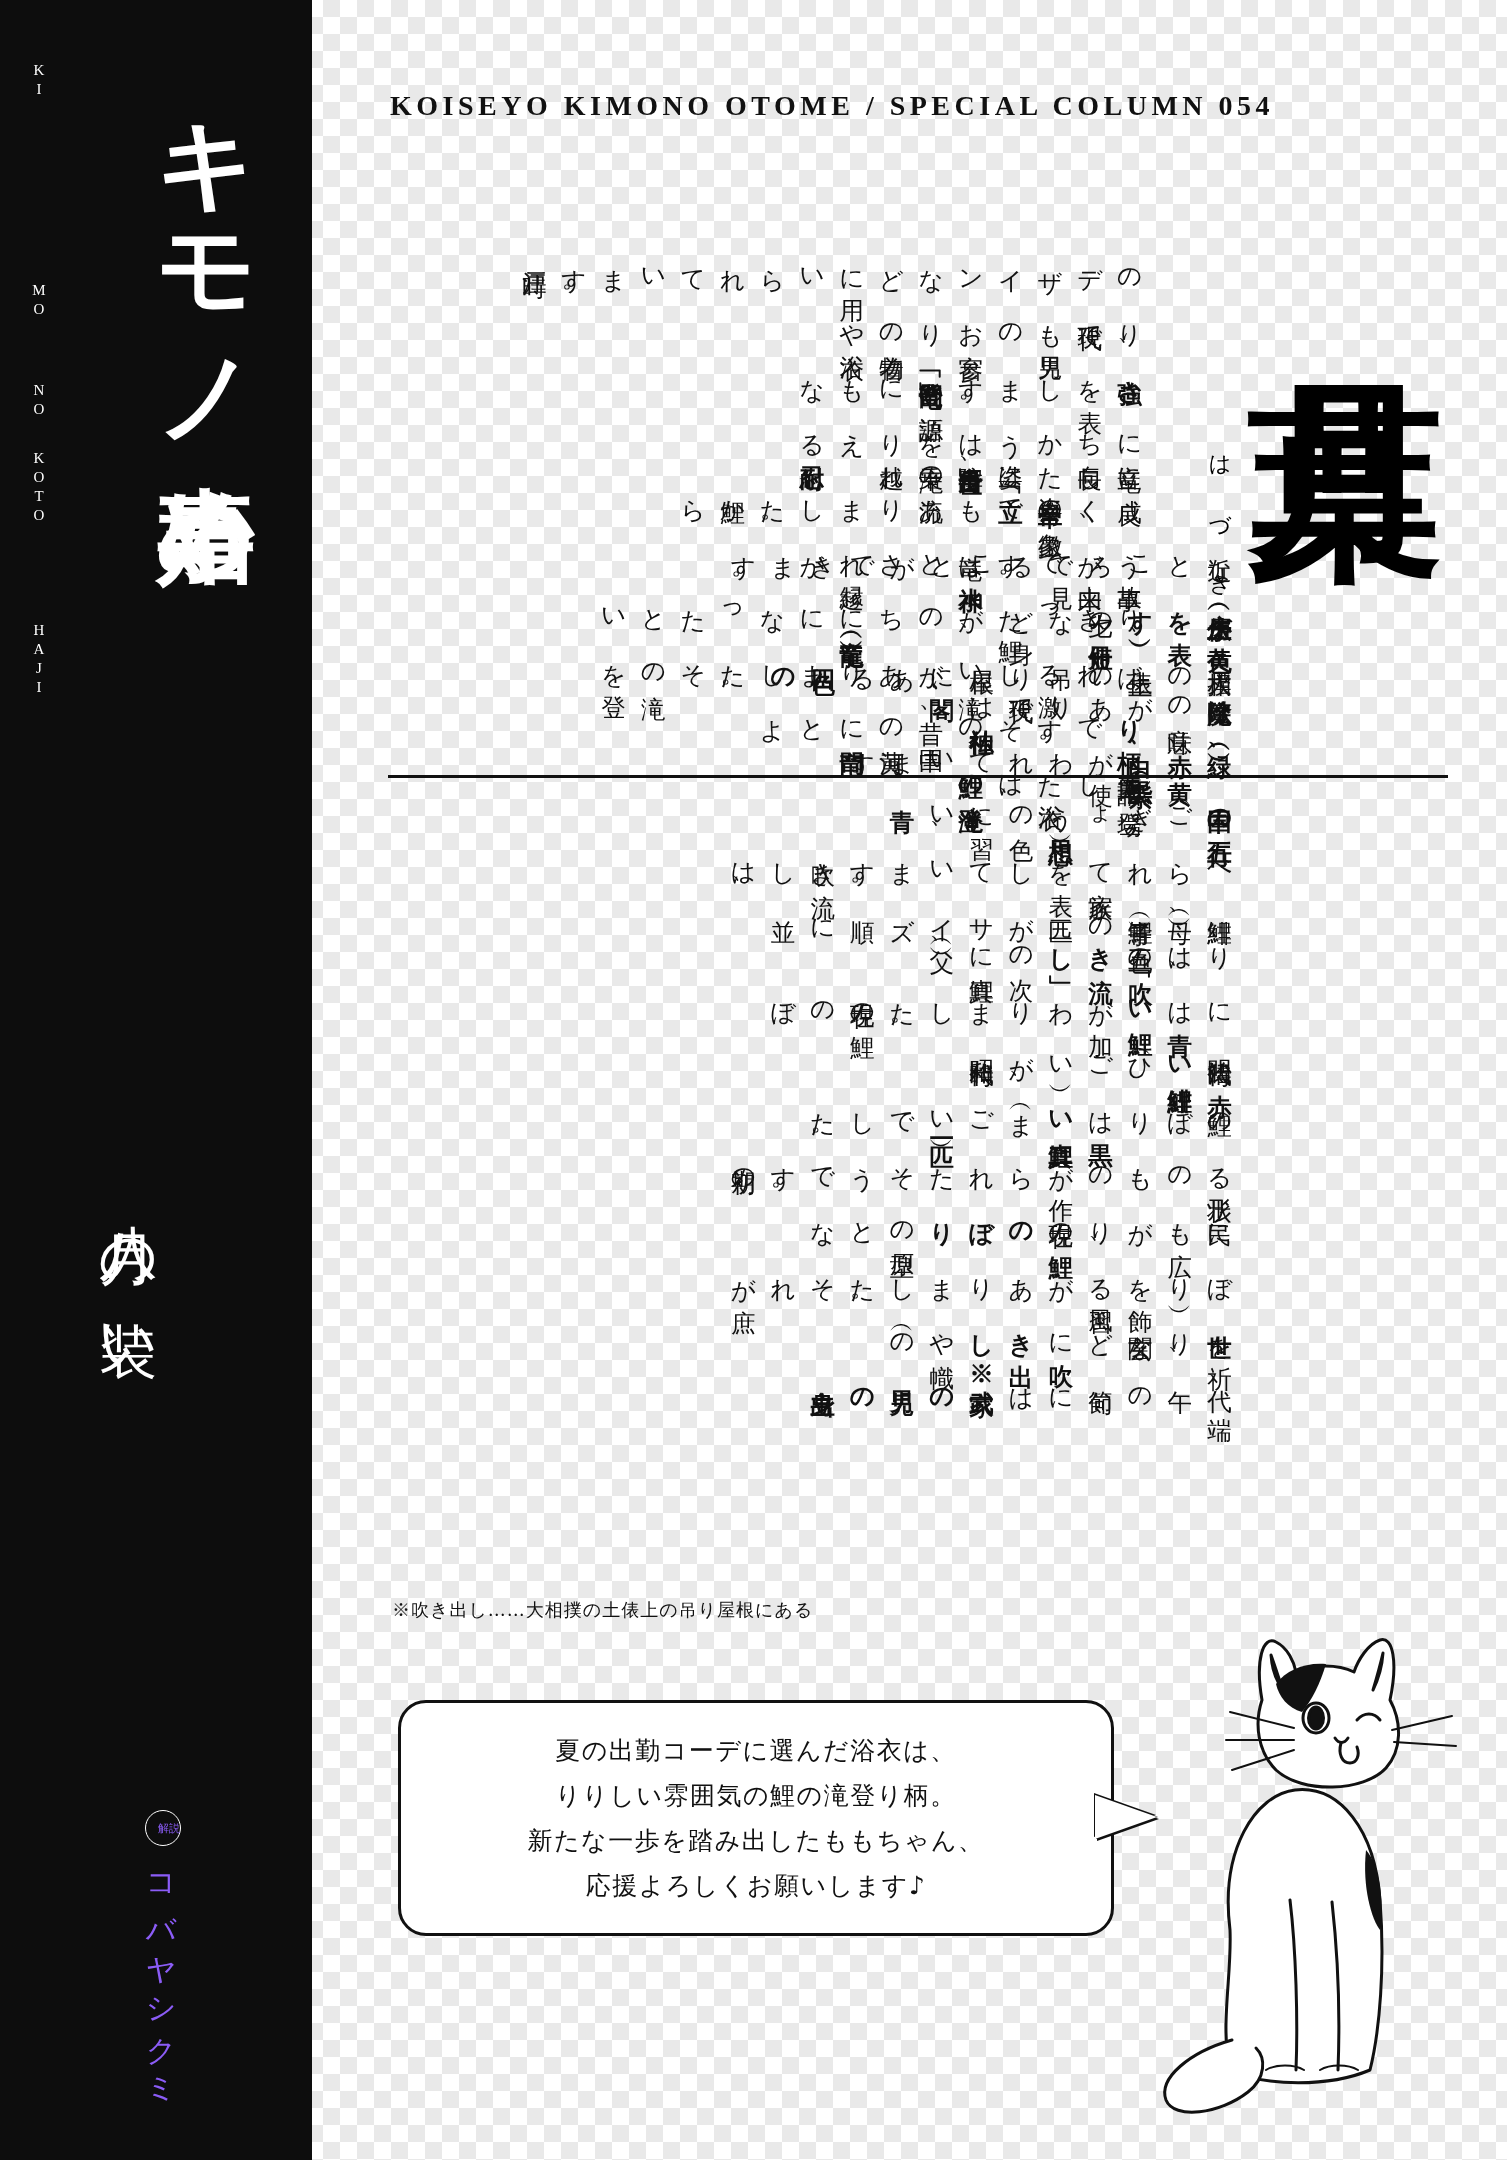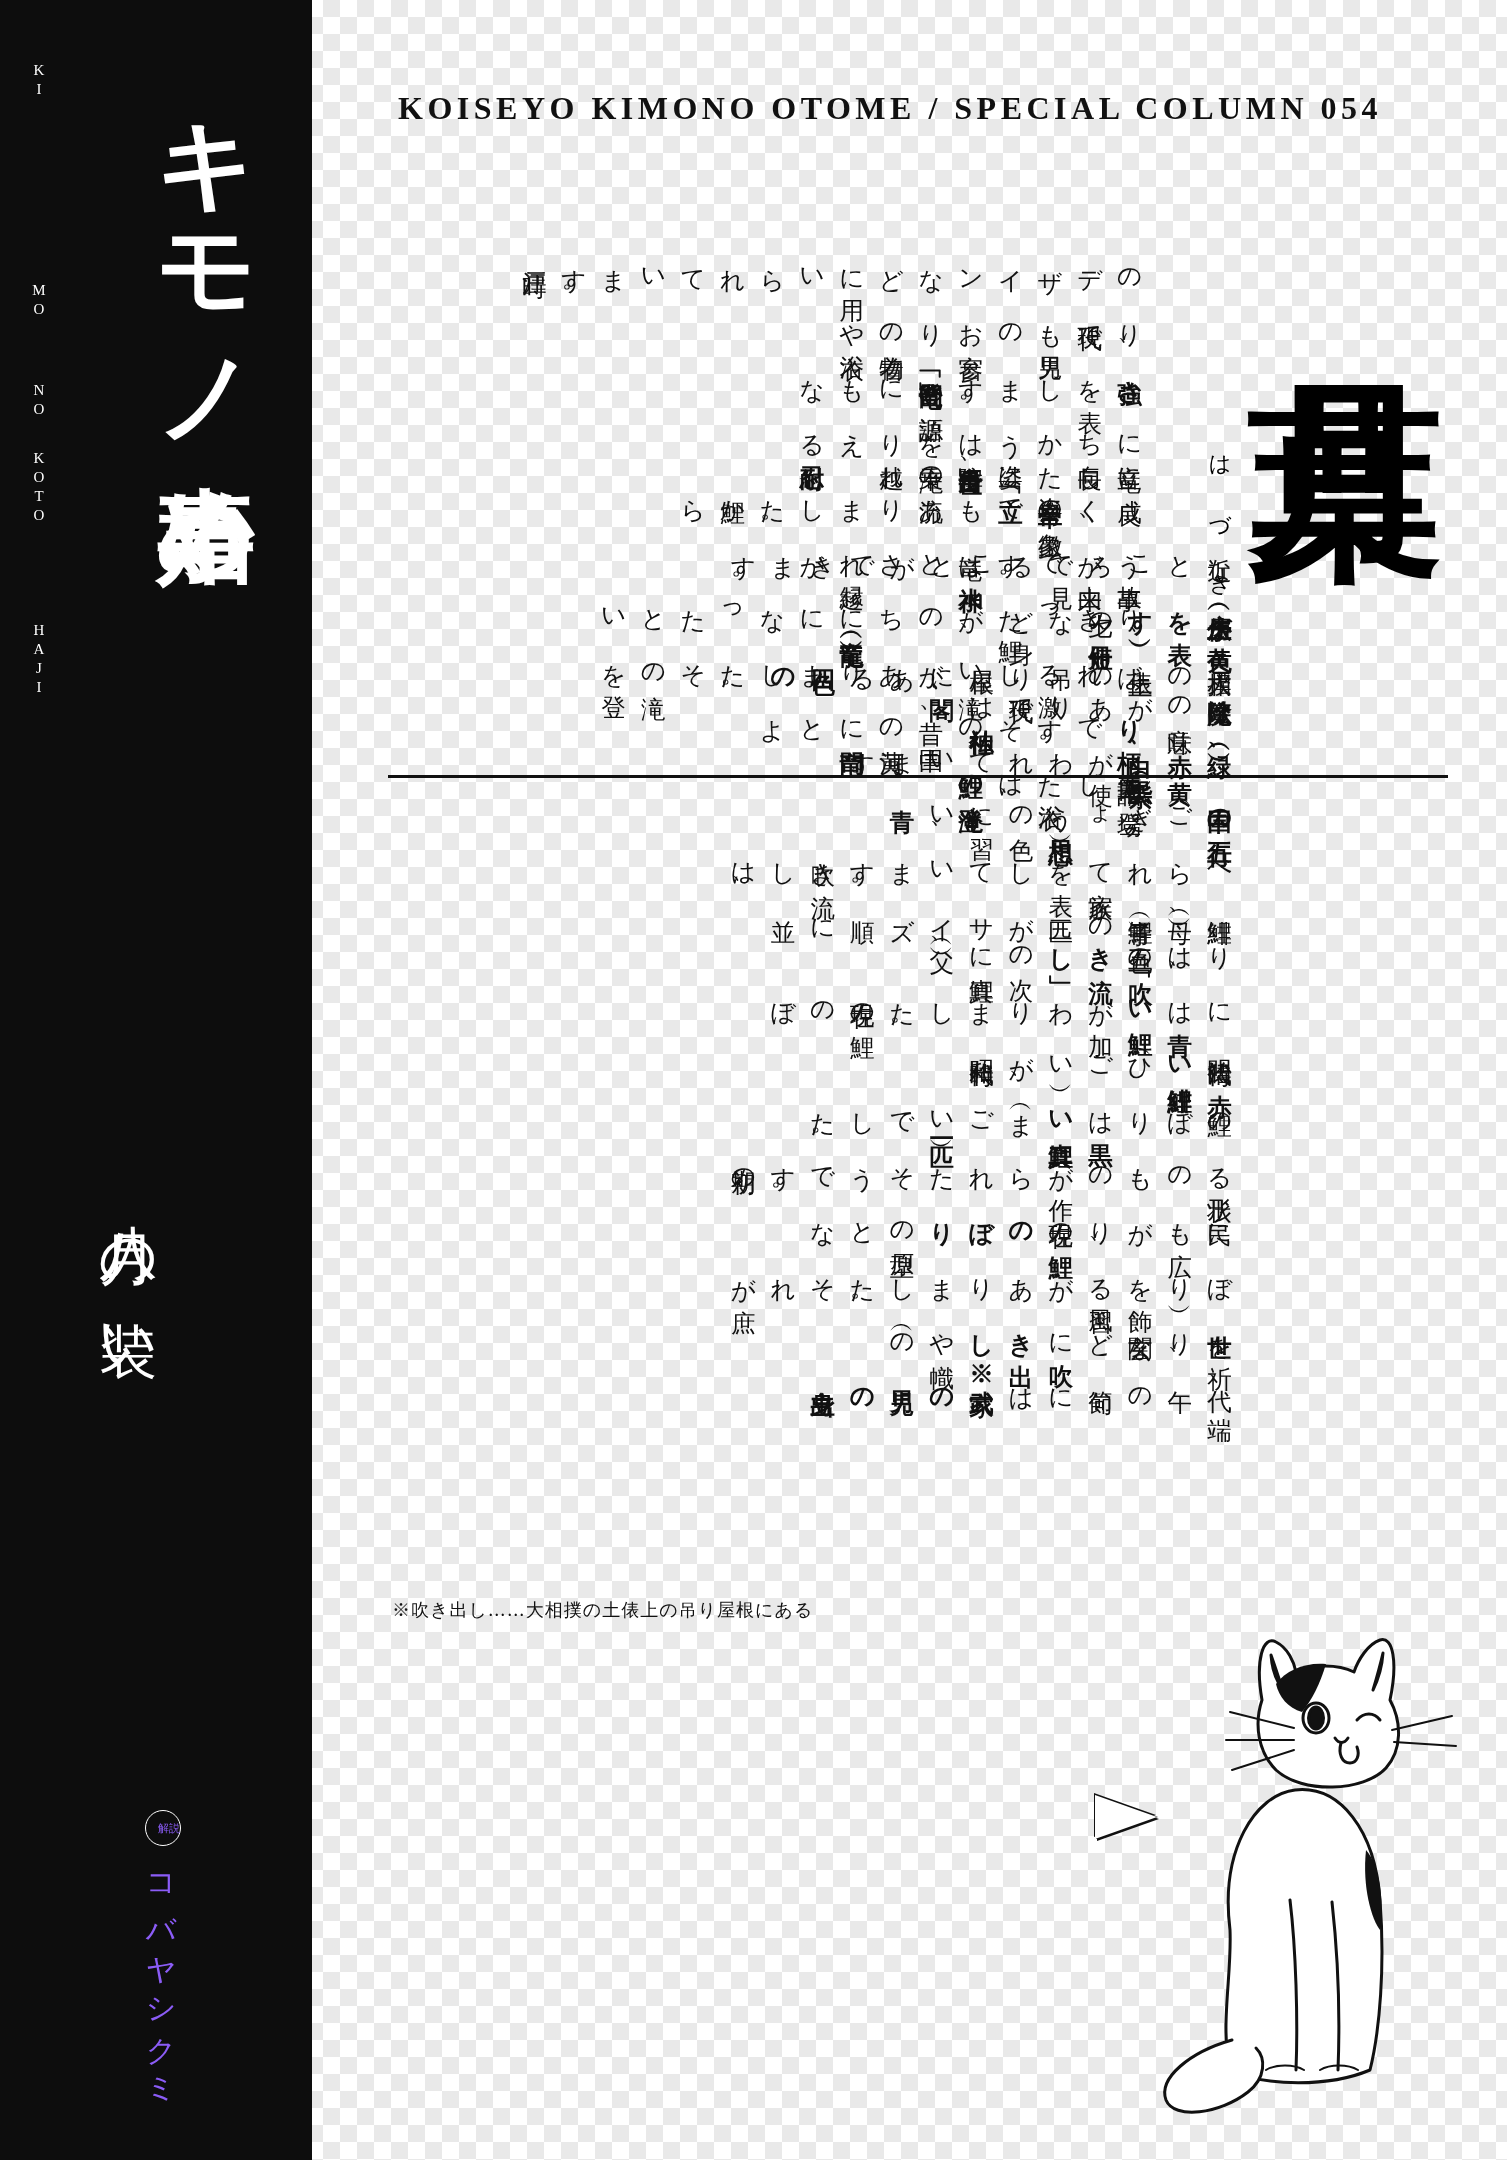--- a/index.html
+++ b/index.html
@@ -85,24 +85,23 @@
     letter-spacing: 6px;
     font-family: "DejaVu Serif", serif;
   }
 
   
   #header-line {
     position: absolute;
     left: 390px;
     top: 90px;
     width: 1000px;
-    text-align: center;
     font-family: "Liberation Serif", serif;
     font-weight: 700;
-    font-size: 32px;
+    font-size: 28px;
     letter-spacing: 4.5px;
     color: #111;
   }
 
   
   #headline {
     position: absolute;
     right: 60px;
     top: 230px;
     writing-mode: vertical-rl;
@@ -278,20 +277,26 @@
       <p><b>中国の五行</b>（ごぎょう）<b>思想</b>の色に習い、<b>青</b></p>
       <p><b>（緑）、赤、黄、白、黒（紫）</b>が使われています。</p>
       <p><b>魔除け</b>の意味があり、現代では<b>神社仏閣、</b></p>
       <p>大相撲の土俵上の吊り屋根にある<b>四色の</b></p>
       <p><b>房（土俵が黄色を表す）</b>、七夕の<b>短冊</b>など身</p>
       <p>近なところで見ることができます。</p>
     </div>
 
   <div id="footnote">※吹き出し……大相撲の土俵上の吊り屋根にある</div>
 
+  <div id="balloon">
+    <div class="bline">夏の出勤コーデに選んだ浴衣は、</div>
+    <div class="bline">りりしい雰囲気の鯉の滝登り柄。</div>
+    <div class="bline">新たな一歩を踏み出したももちゃん、</div>
+    <div class="bline">応援よろしくお願いします♪</div>
+  </div>
   <div id="balloon-tail"></div>
 
   <svg id="cat" viewBox="0 0 400 520">
     <g fill="#ffffff" stroke="#111111" stroke-width="3" stroke-linejoin="round" stroke-linecap="round">
 
       <path d="M150 330 C140 250 175 195 215 190 C260 185 295 230 300 300
                C305 365 300 430 290 470 C250 487 185 487 150 470
                C140 425 152 375 150 330 Z"></path>
 
       <path d="M182 100 C175 60 183 35 196 42 C208 48 214 62 216 72

